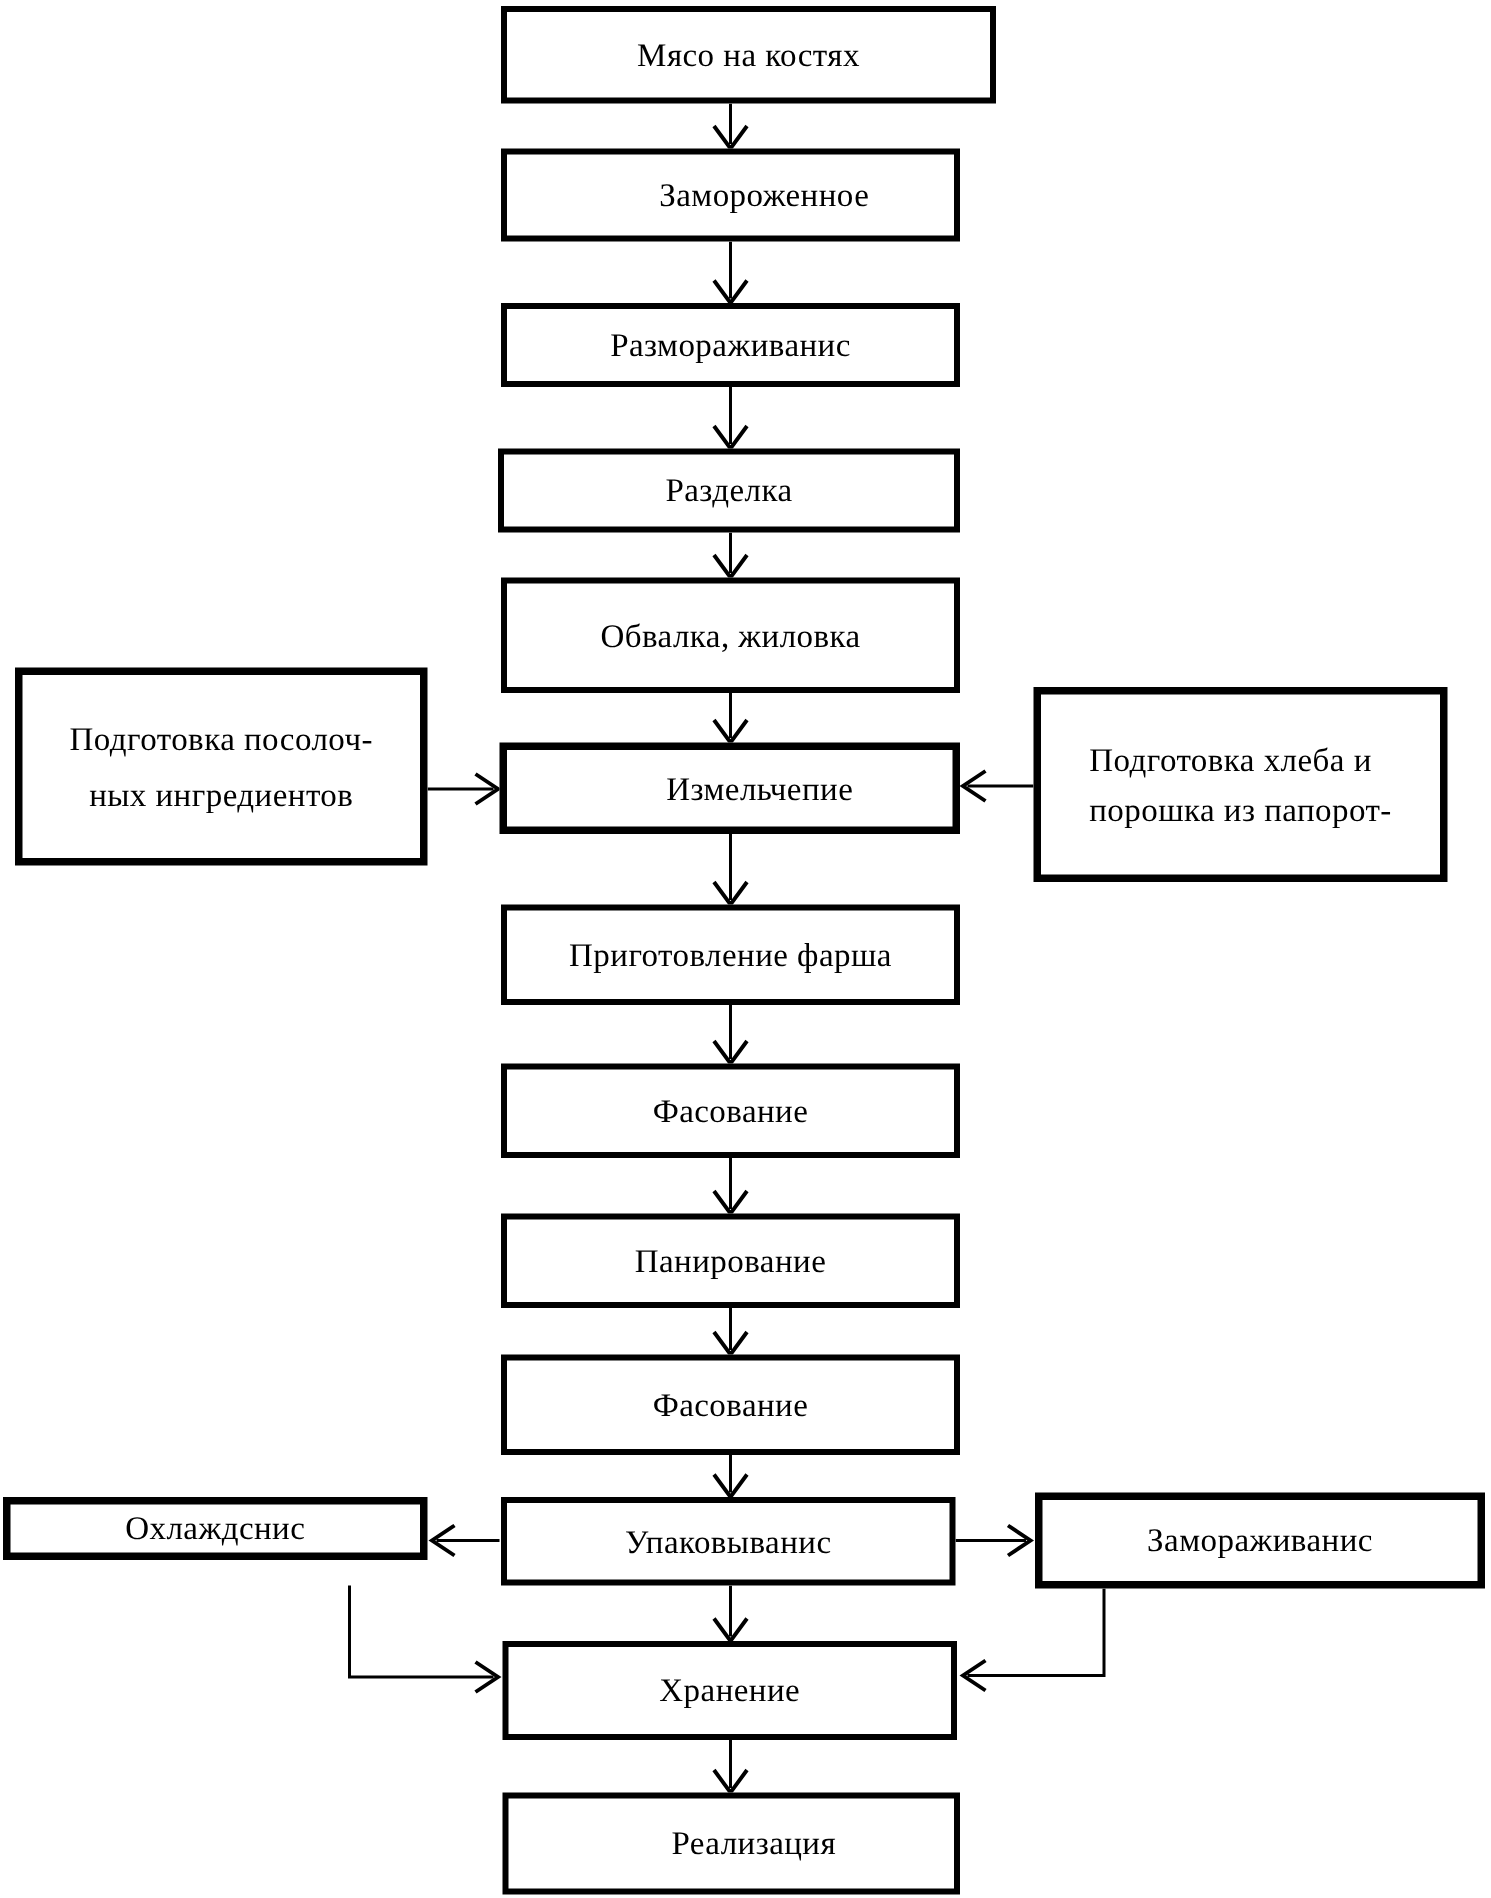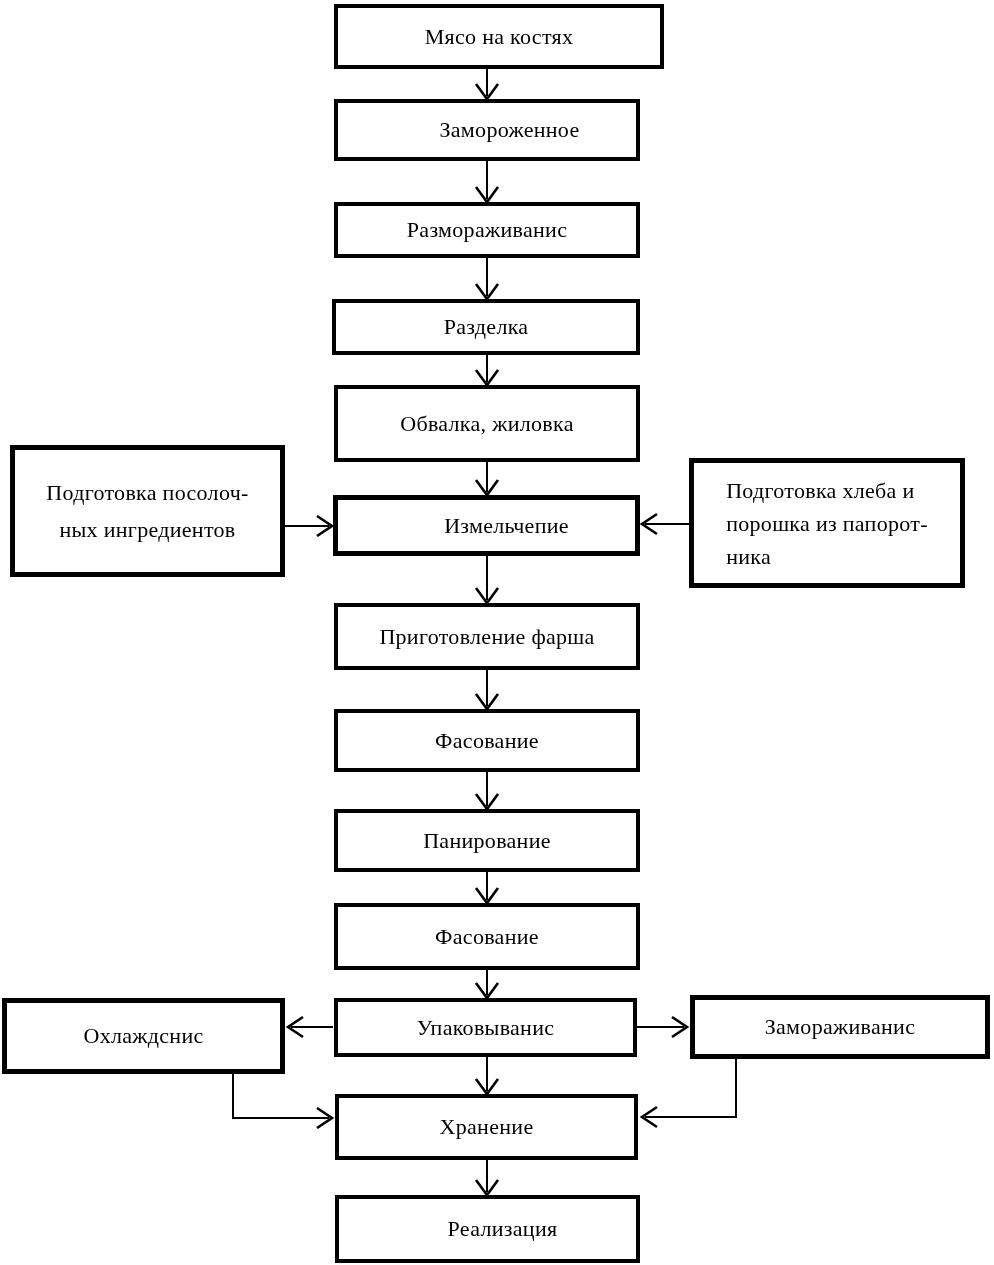--- a/index.html
+++ b/index.html
@@ -205,25 +205,24 @@
     <div class="multiline ml-center">
       <span>Подготовка посолоч-</span>
       <span>ных ингредиентов</span>
     </div>
   </div>
 
   <div class="box heavy left-text" style="left:689px; top:458px; width:276px; height:130px;">
     <div class="multiline ml-tight">
       <span>Подготовка хлеба и</span>
       <span>порошка из папорот-</span>
-      <span>ника</span>
     </div>
   </div>
 
-  <div class="box heavy" style="left:2px; top:998px; width:283px; height:76px;">
+  <div class="box heavy" style="left:2px; top:998px; width:283px; height:42px;">
     <span>Охлаждснис</span>
   </div>
 
   <div class="box heavy" style="left:690px; top:995px; width:300px; height:64px;">
     <span>Замораживанис</span>
   </div>
 
 </div>
 
 </body></html>

